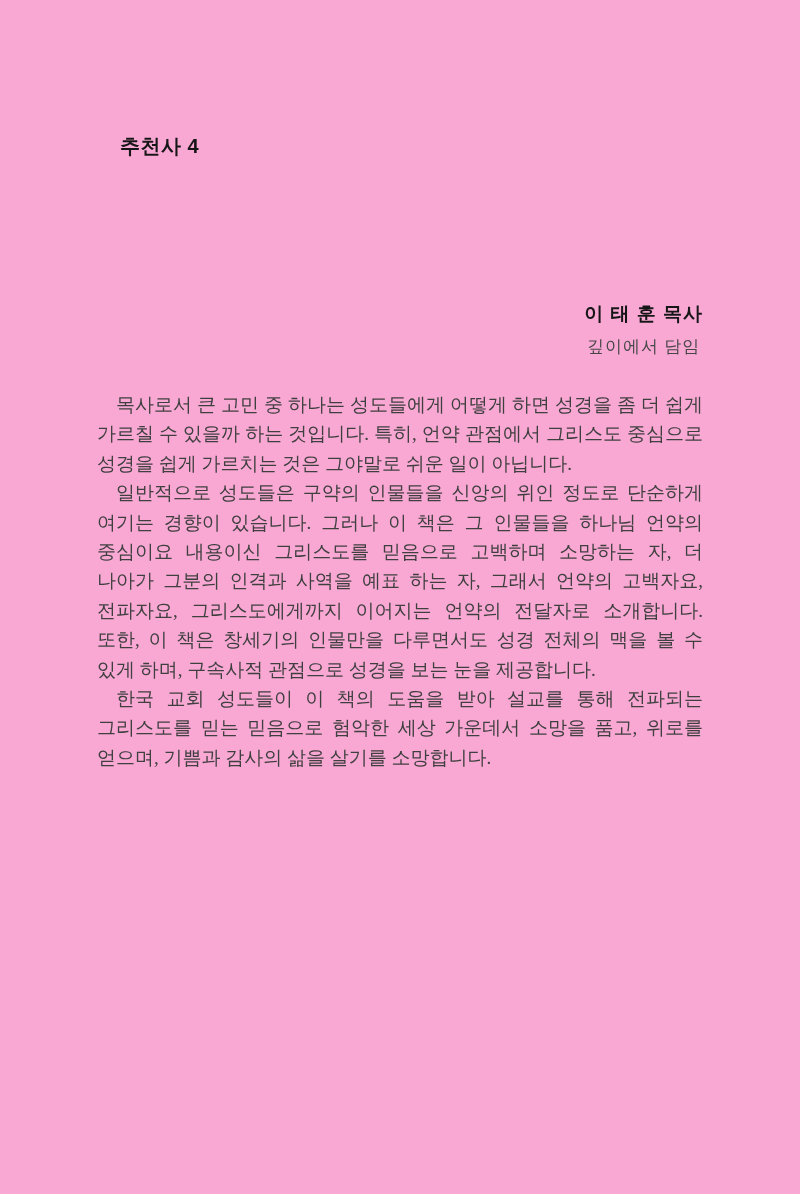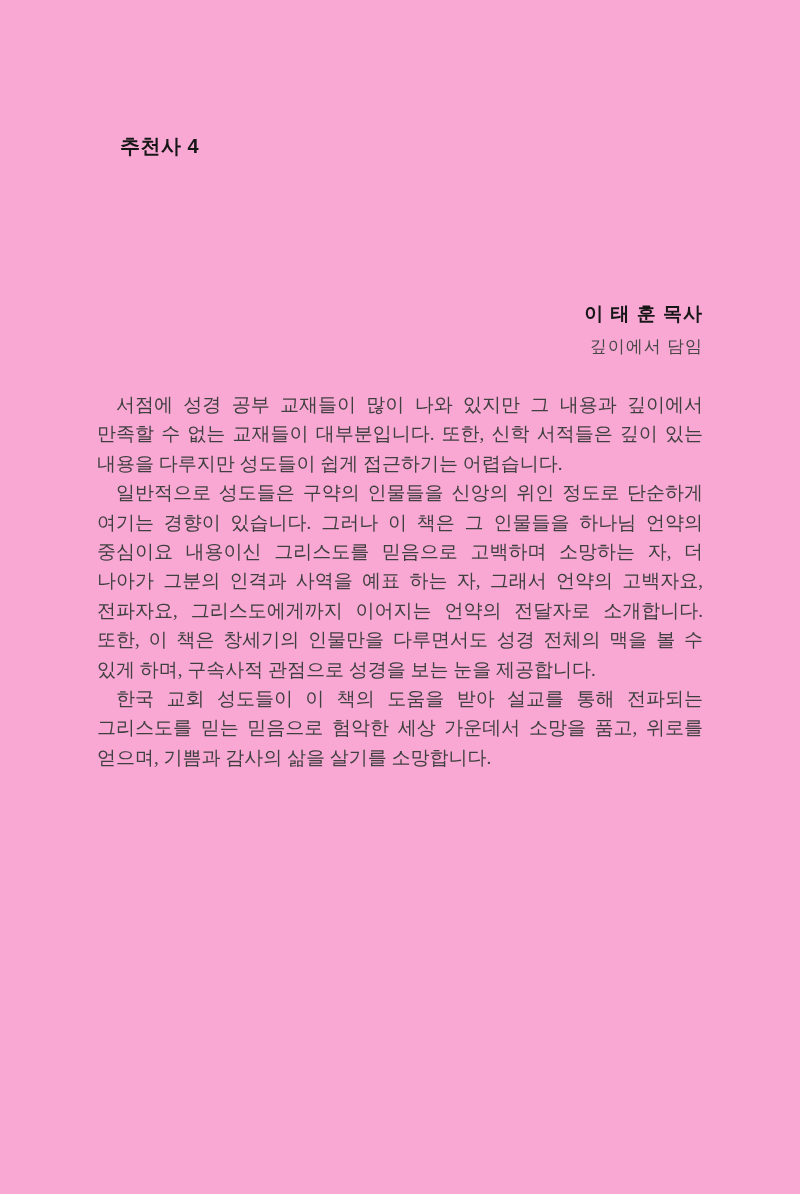--- a/index.html
+++ b/index.html
@@ -21,21 +21,21 @@
     font-family: "Liberation Sans", "DejaVu Sans", sans-serif;
     font-weight: bold;
     font-size: 20px;
     letter-spacing: 0.5px;
     color: #161616;
   }
   .author-block {
     position: absolute;
     right: 97px;
     top: 301px;
-    text-align: right;
+    text-align: center;
   }
   .author-name {
     font-family: "Liberation Sans", "DejaVu Sans", sans-serif;
     font-weight: bold;
     font-size: 19px;
     letter-spacing: 1px;
     color: #161616;
   }
   .author-affiliation {
     margin-top: 8px;
@@ -66,18 +66,18 @@
 <div class="page">
 
   <div class="page-title">추천사 4</div>
 
   <div class="author-block">
     <div class="author-name">이 태 훈 목사</div>
     <div class="author-affiliation">깊이에서 담임</div>
   </div>
 
   <div class="body-text">
-    <p>서점에 성경 공부 교재들이 많이 나와 있지만 그 내용과 깊이에서 만족할 수 없는 교재들이 대부분입니다. 또한, 신학 서적들은 깊이 있는 내용을 다루지만 성도들이 쉽게 접근하기는 어렵습니다.</p>
+    <p>목사로서 큰 고민 중 하나는 성도들에게 어떻게 하면 성경을 좀 더 쉽게 가르칠 수 있을까 하는 것입니다. 특히, 언약 관점에서 그리스도 중심으로 성경을 쉽게 가르치는 것은 그야말로 쉬운 일이 아닙니다.</p>
     <p>일반적으로 성도들은 구약의 인물들을 신앙의 위인 정도로 단순하게 여기는 경향이 있습니다. 그러나 이 책은 그 인물들을 하나님 언약의 중심이요 내용이신 그리스도를 믿음으로 고백하며 소망하는 자, 더 나아가 그분의 인격과 사역을 예표 하는 자, 그래서 언약의 고백자요, 전파자요, 그리스도에게까지 이어지는 언약의 전달자로 소개합니다. 또한, 이 책은 창세기의 인물만을 다루면서도 성경 전체의 맥을 볼 수 있게 하며, 구속사적 관점으로 성경을 보는 눈을 제공합니다.</p>
     <p>한국 교회 성도들이 이 책의 도움을 받아 설교를 통해 전파되는 그리스도를 믿는 믿음으로 험악한 세상 가운데서 소망을 품고, 위로를 얻으며, 기쁨과 감사의 삶을 살기를 소망합니다.</p>
   </div>
 
 </div>
 
 </body></html>

